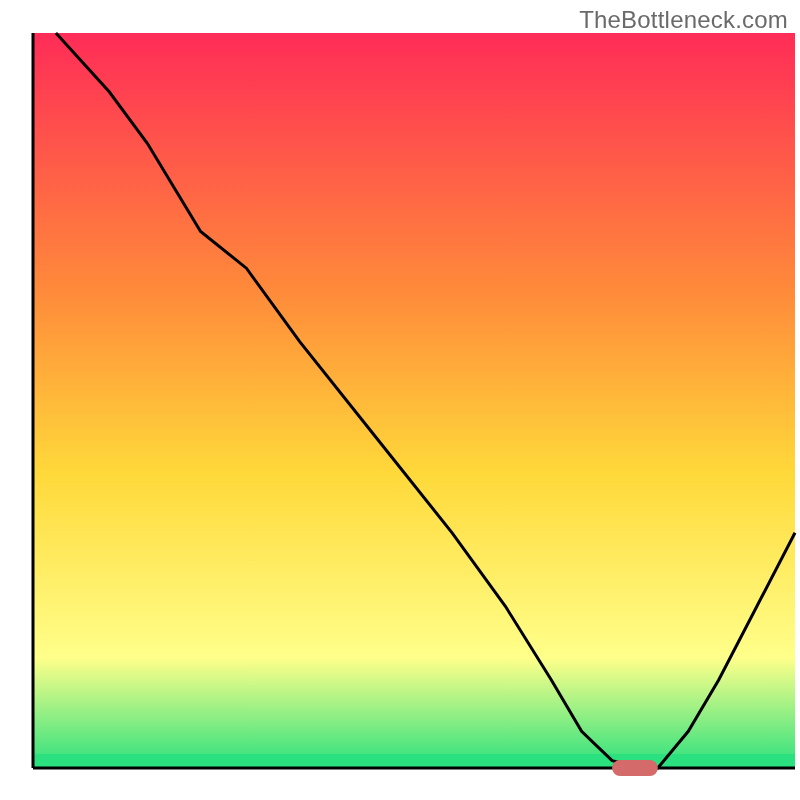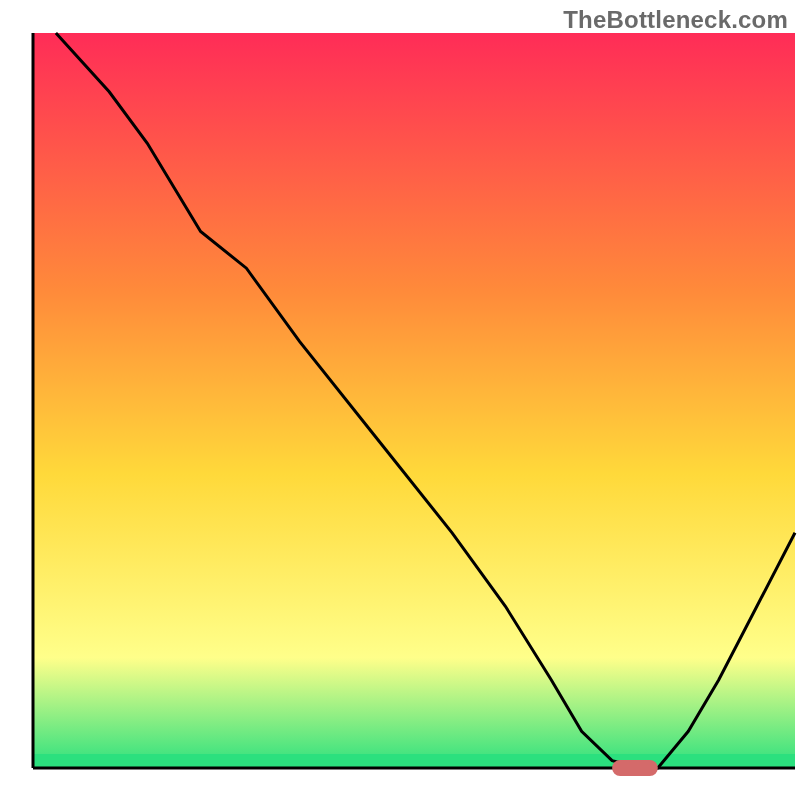--- a/index.html
+++ b/index.html
@@ -13,21 +13,21 @@
   .chart-container {
     position: relative;
     width: 800px;
     height: 800px;
   }
   .watermark {
     position: absolute;
     top: 6px;
     right: 12px;
     font-size: 24px;
-    font-weight: 700;
+    font-weight: 400;
     color: #6a6a6a;
     letter-spacing: 0.2px;
     z-index: 10;
     margin-left: 44px;
   }
   svg {
     position: absolute;
     top: 0;
     left: 0;
   }

